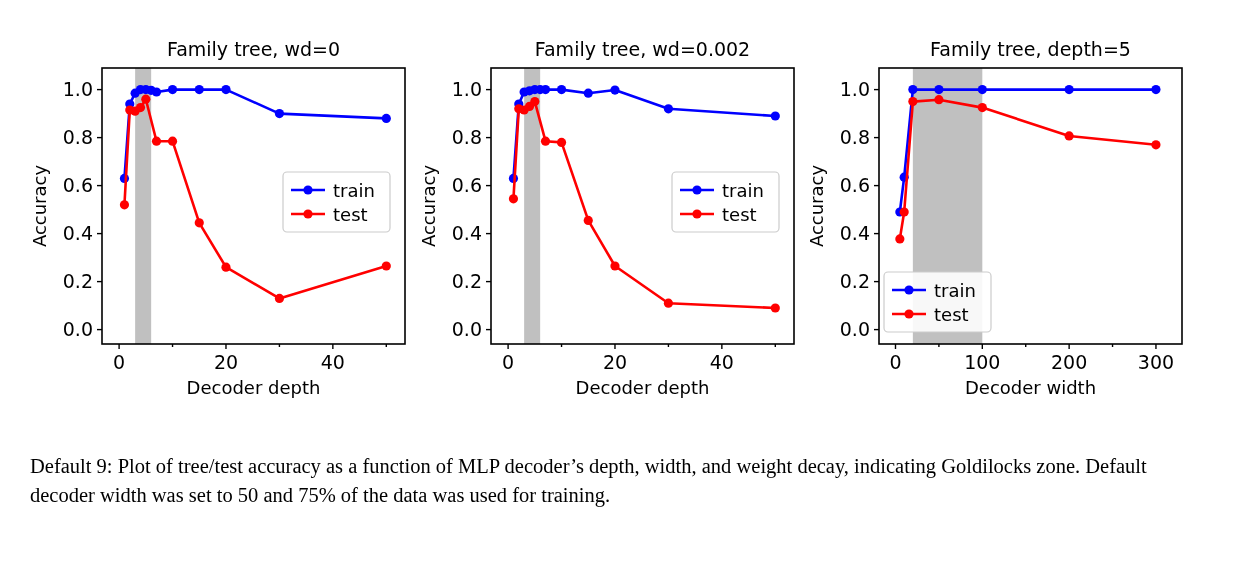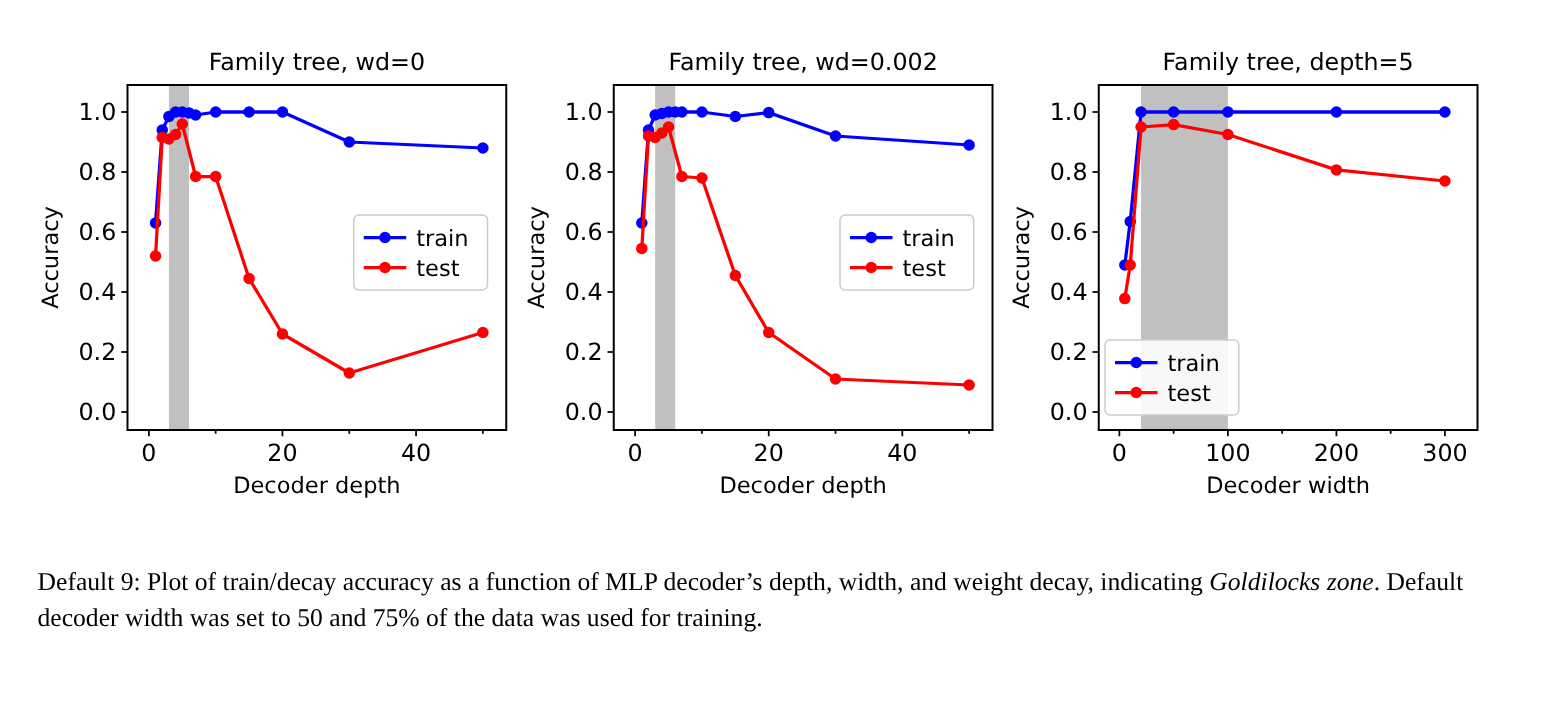--- a/index.html
+++ b/index.html
@@ -73,21 +73,20 @@
     left: 30px;
     top: 452px;
     width: 1180px;
     font-family: "Liberation Serif", serif;
     font-size: 20.5px;
     line-height: 1.42;
     color: #000000;
     text-align: left;
   }
   #caption .ital {
-    font-style: italic;
   }
 </style>
 </head>
 <body>
 
 <svg id="figure" viewBox="0 0 1236 420" width="1236" height="420" xmlns="http://www.w3.org/2000/svg">
     <g>
       <rect x="135.13227513227514" y="68" width="16.031746031746025" height="276" class="band"></rect>
       <text x="253.5" y="56" text-anchor="middle" class="panel-title">Family tree, wd=0</text>
       <line x1="97" y1="329.6" x2="102" y2="329.6" class="tickmark"></line>
@@ -274,14 +273,14 @@
         <g>
           <line x1="892" y1="314" x2="926" y2="314" stroke="#ff0000" stroke-width="2.6"></line>
           <circle cx="909" cy="314" r="4.6" fill="#ff0000"></circle>
           <text x="934" y="320.5" class="legend-label">test</text>
         </g>
       </g>
     </g>
   </svg>
 
 <div id="caption">
-  <span>Default 9:</span><span> Plot of train/decay accuracy as a function of MLP decoder’s depth, width, and weight decay, indicating </span><span class="ital">Goldilocks zone</span><span>. Default decoder width was set to 50 and 75% of the data was used for training.</span>
+  <span>Default 9:</span><span> Plot of tree/test accuracy as a function of MLP decoder’s depth, width, and weight decay, indicating </span><span class="ital">Goldilocks zone</span><span>. Default decoder width was set to 50 and 75% of the data was used for training.</span>
 </div>
 
 </body></html>

